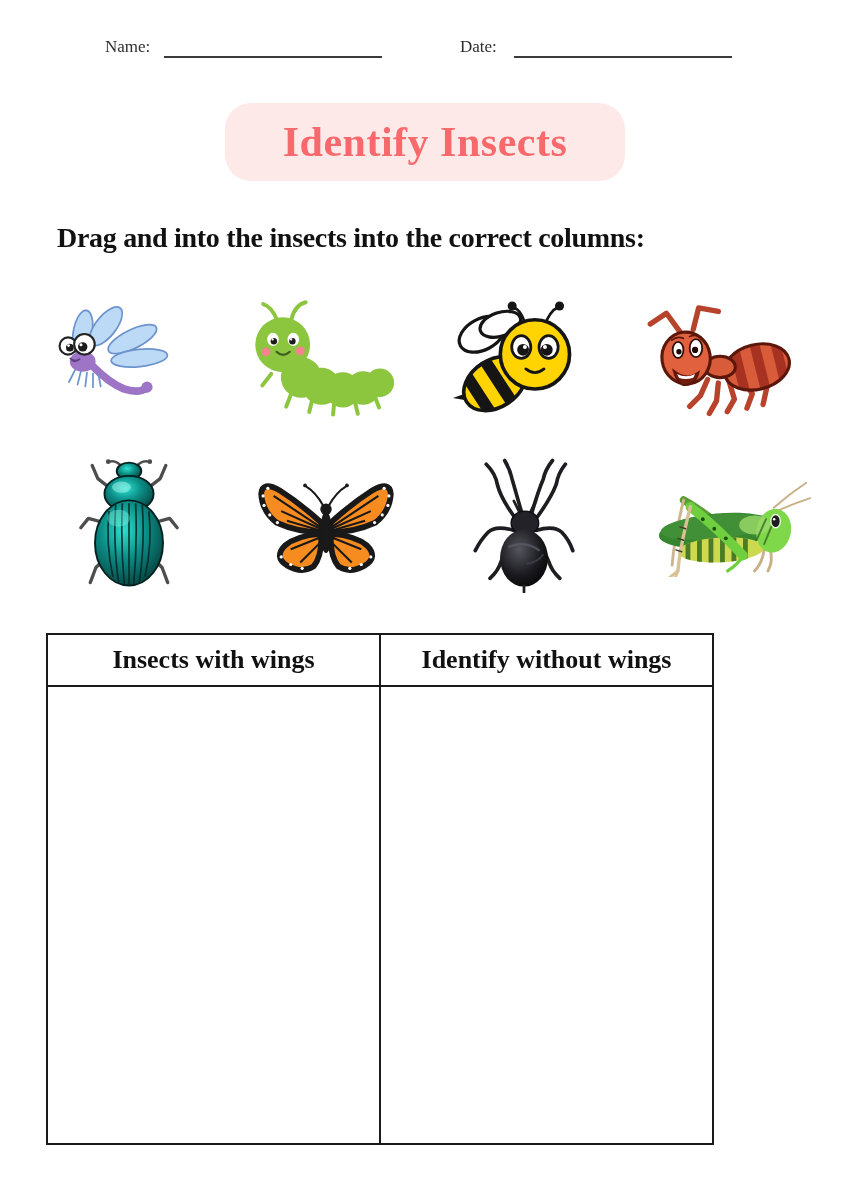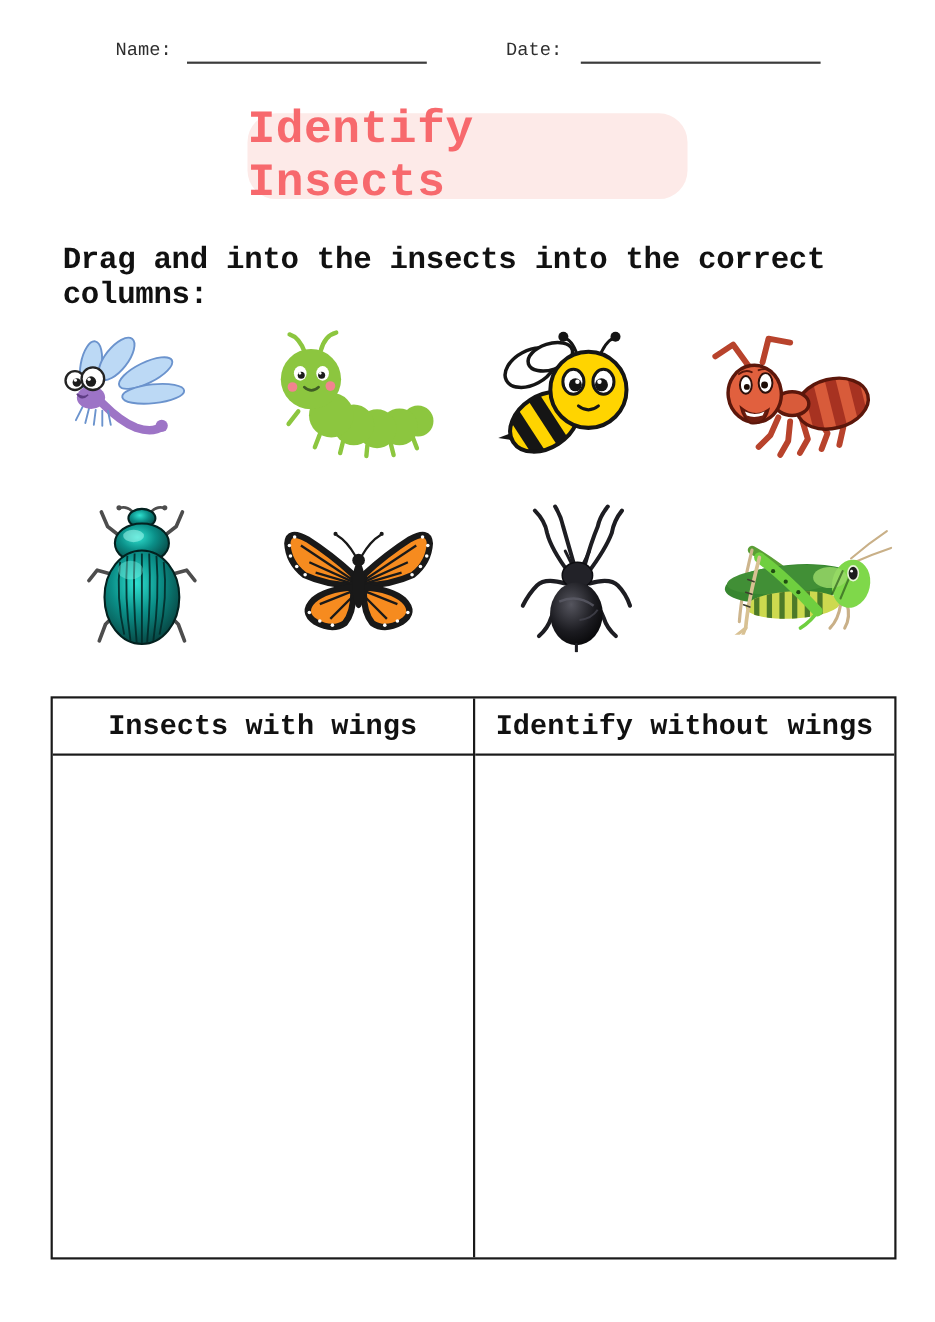--- a/index.html
+++ b/index.html
@@ -1,20 +1,20 @@
 <!DOCTYPE html>
 <html style="--page-bg: #ffffff; --title-text: #f7696d; --title-bg: #fdeae8; --body-text: #111111; --table-border: #1a1a1a;"><head>
 <meta charset="utf-8">
 <style>
   * { margin:0; padding:0; box-sizing:border-box; }
   html,body { background:#e9e9e9; }
   .page {
     position:relative; width:850px; height:1202px; margin:0 auto;
     background:var(--page-bg,#ffffff);
-    font-family:Liberation Mono, monospace;
+    font-family:Liberation Serif, serif;
     overflow:hidden;
   }
   
   .write-field { position:absolute; display:flex; align-items:flex-end; gap:14px; }
   .write-field.name { left:105px; top:36px; }
   .write-field.date { left:460px; top:36px;gap:17px; }
   .wf-label { font-size:17px; color:#2e2e2e; line-height:22px; }
   .wf-line { display:inline-block; width:218px; height:22px; border-bottom:2px solid #3c3c3c; }
   
   .title-pill {
@@ -32,21 +32,21 @@
   }
   
   .insect-grid {
     position:absolute; left:30px; top:283px; width:790px;
     display:grid; grid-template-columns:repeat(4,1fr); row-gap:16px;
   }
   .insect { height:150px; display:flex; align-items:center; justify-content:center; cursor:grab; }
   .insect svg { display:block; }
   
   .sort-table {
-    position:absolute; left:46px; top:633px; width:769px; height:512px;
+    position:absolute; left:46px; top:633px; width:668px; height:512px;
     display:flex; border:2.5px solid var(--table-border,#1a1a1a); background:#fff;
   }
   .sort-col { flex:1; display:flex; flex-direction:column; }
   .sort-col.left { border-right:2.5px solid var(--table-border,#1a1a1a); }
   .col-header {
     height:52px; border-bottom:2.5px solid var(--table-border,#1a1a1a);
     display:flex; align-items:center; justify-content:center;
     font-size:26px; font-weight:bold; color:var(--body-text,#111111);
   }
   .col-drop { flex:1; }

